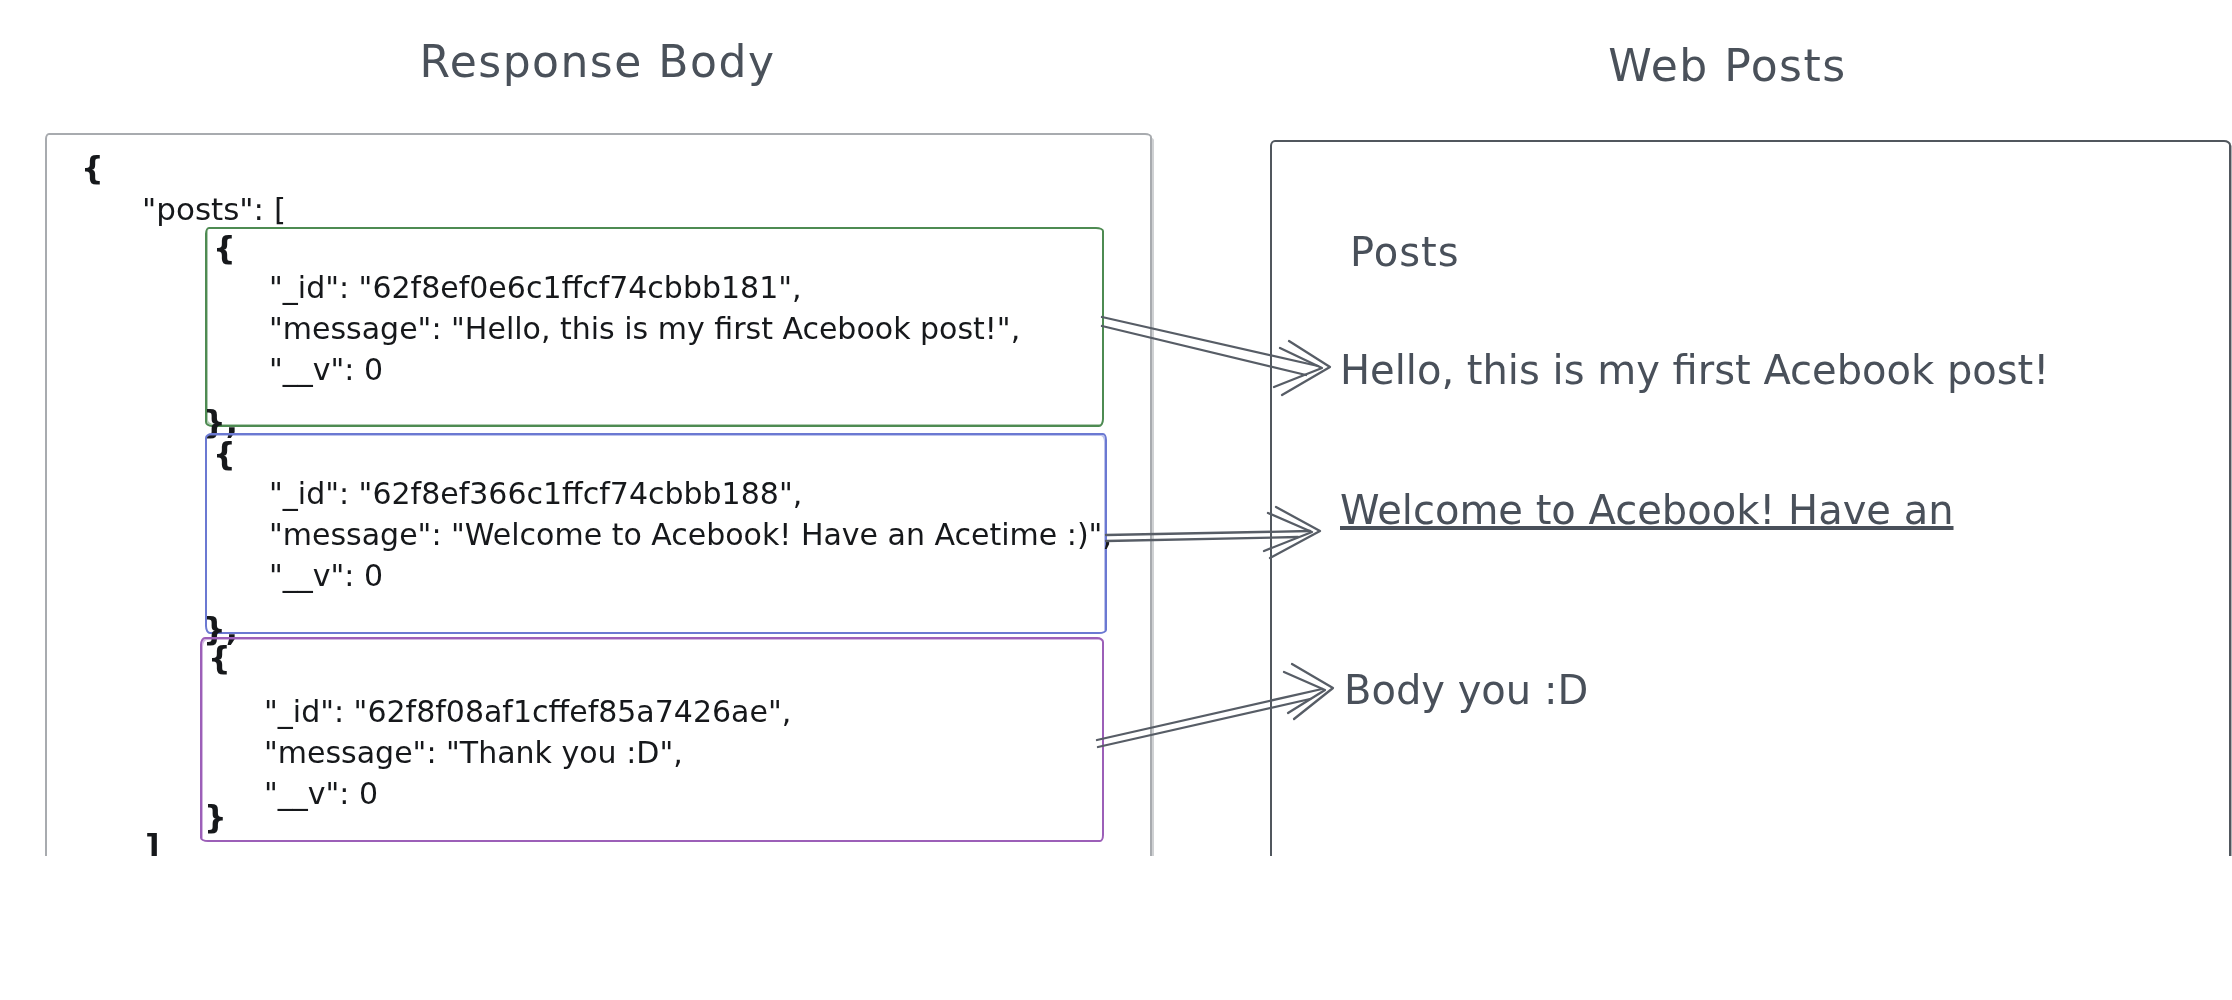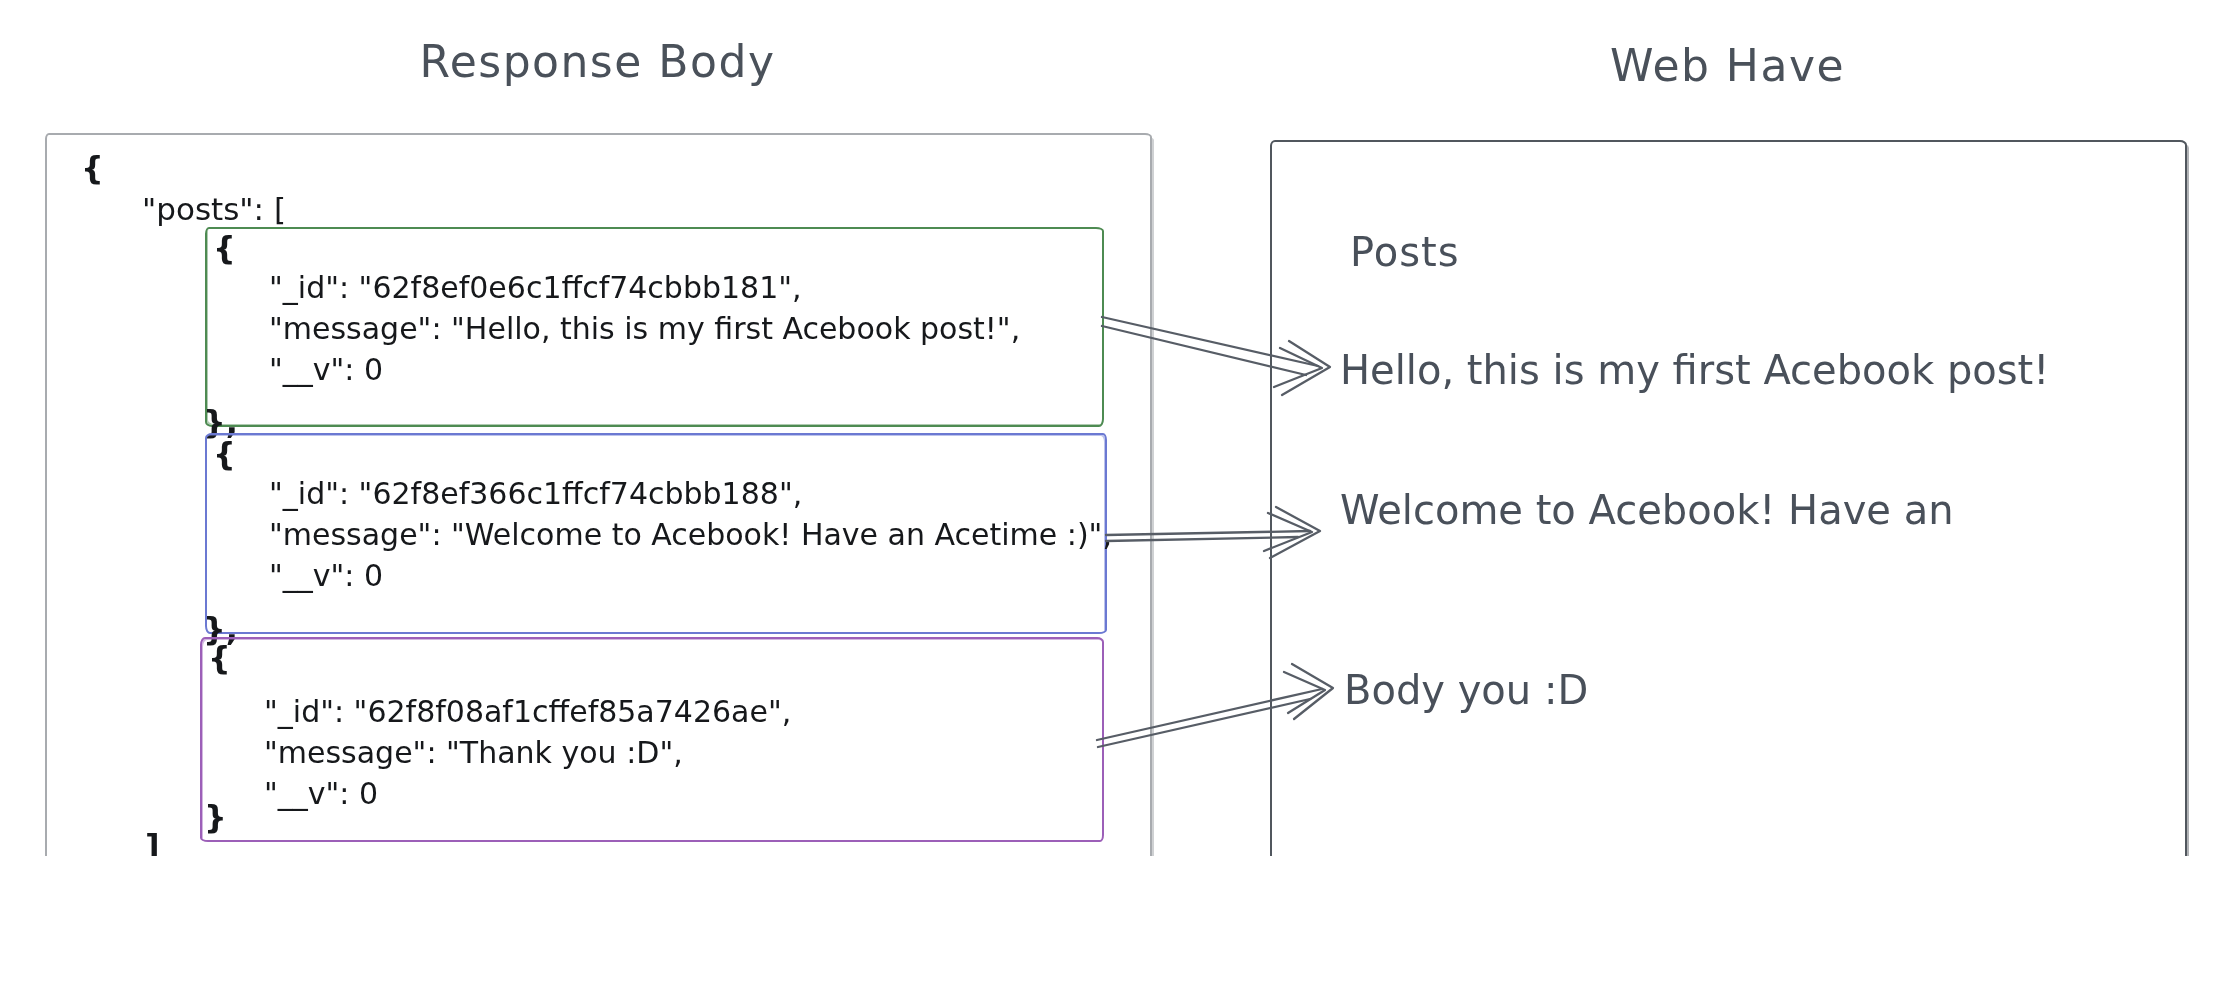--- a/index.html
+++ b/index.html
@@ -31,20 +31,21 @@
     left: 45px; top: 133px; width: 1103px; height: 823px;
     border-color: #a8abaf;
     border-radius: 4px 7px 5px 6px / 6px 4px 7px 5px;
     box-shadow: 3px 3px 0 -1px rgba(168,171,175,0.55);
   }
   .right-panel {
     left: 1270px; top: 140px; width: 913px; height: 810px;
     border-color: #51575e;
     border-radius: 5px 7px 4px 6px / 6px 5px 7px 4px;
     box-shadow: 3px 3px 0 -1px rgba(81,87,94,0.45);
+    padding-left: 44px;
   }
 
   .json-text { color: #16181b; font-size: 30px; white-space: nowrap; }
   .brace { position: absolute; font-size: 32px; font-weight: bold; color: #16181b; }
 
   .root-open  { left: 34px;  top: 14px; }
   .posts-key  { position: absolute; left: 95px; top: 56px; font-size: 31px; }
   .array-close{ left: 98px;  top: 692px; }
   .root-close { left: 30px;  top: 736px; }
 
@@ -73,21 +74,21 @@
   .post-lines {
     position: absolute;
     left: 62px; top: 38px;
     line-height: 41px;
   }
   .post-purple .post-lines { top: 52px; }
 
   .web-text { position: absolute; color: #49505a; font-size: 40px; line-height: 57px; white-space: nowrap; }
   .web-heading { left: 78px; top: 82px; font-size: 40px; letter-spacing: 1px; }
   .web-post-1 { left: 68px; top: 200px; }
-  .web-post-2 { left: 68px; top: 340px; }
+  .web-post-2 { left: 68px; top: 340px; text-decoration: underline; }
   .web-post-3 { left: 72px; top: 520px; }
 
   .arrows-overlay {
     position: absolute;
     left: 0; top: 0; width: 2232px; height: 1000px;
     pointer-events: none;
   }
   .arrow path {
     stroke: #575d66;
     stroke-width: 2.3;
@@ -95,21 +96,21 @@
     stroke-linecap: round;
     stroke-linejoin: round;
   }
 </style>
 </head>
 <body>
 
 <div class="stage">
 
   <div class="title title-left">Response Body</div>
-  <div class="title title-right">Web Have</div>
+  <div class="title title-right">Web Posts</div>
 
   <div class="panel left-panel">
     <div class="brace root-open">{</div>
     <div class="json-text posts-key">"posts": [</div>
     <div class="brace array-close">]</div>
     <div class="brace root-close">}</div>
   </div>
 
   <div class="post-box post-green">
     <div class="brace post-open">{</div>

